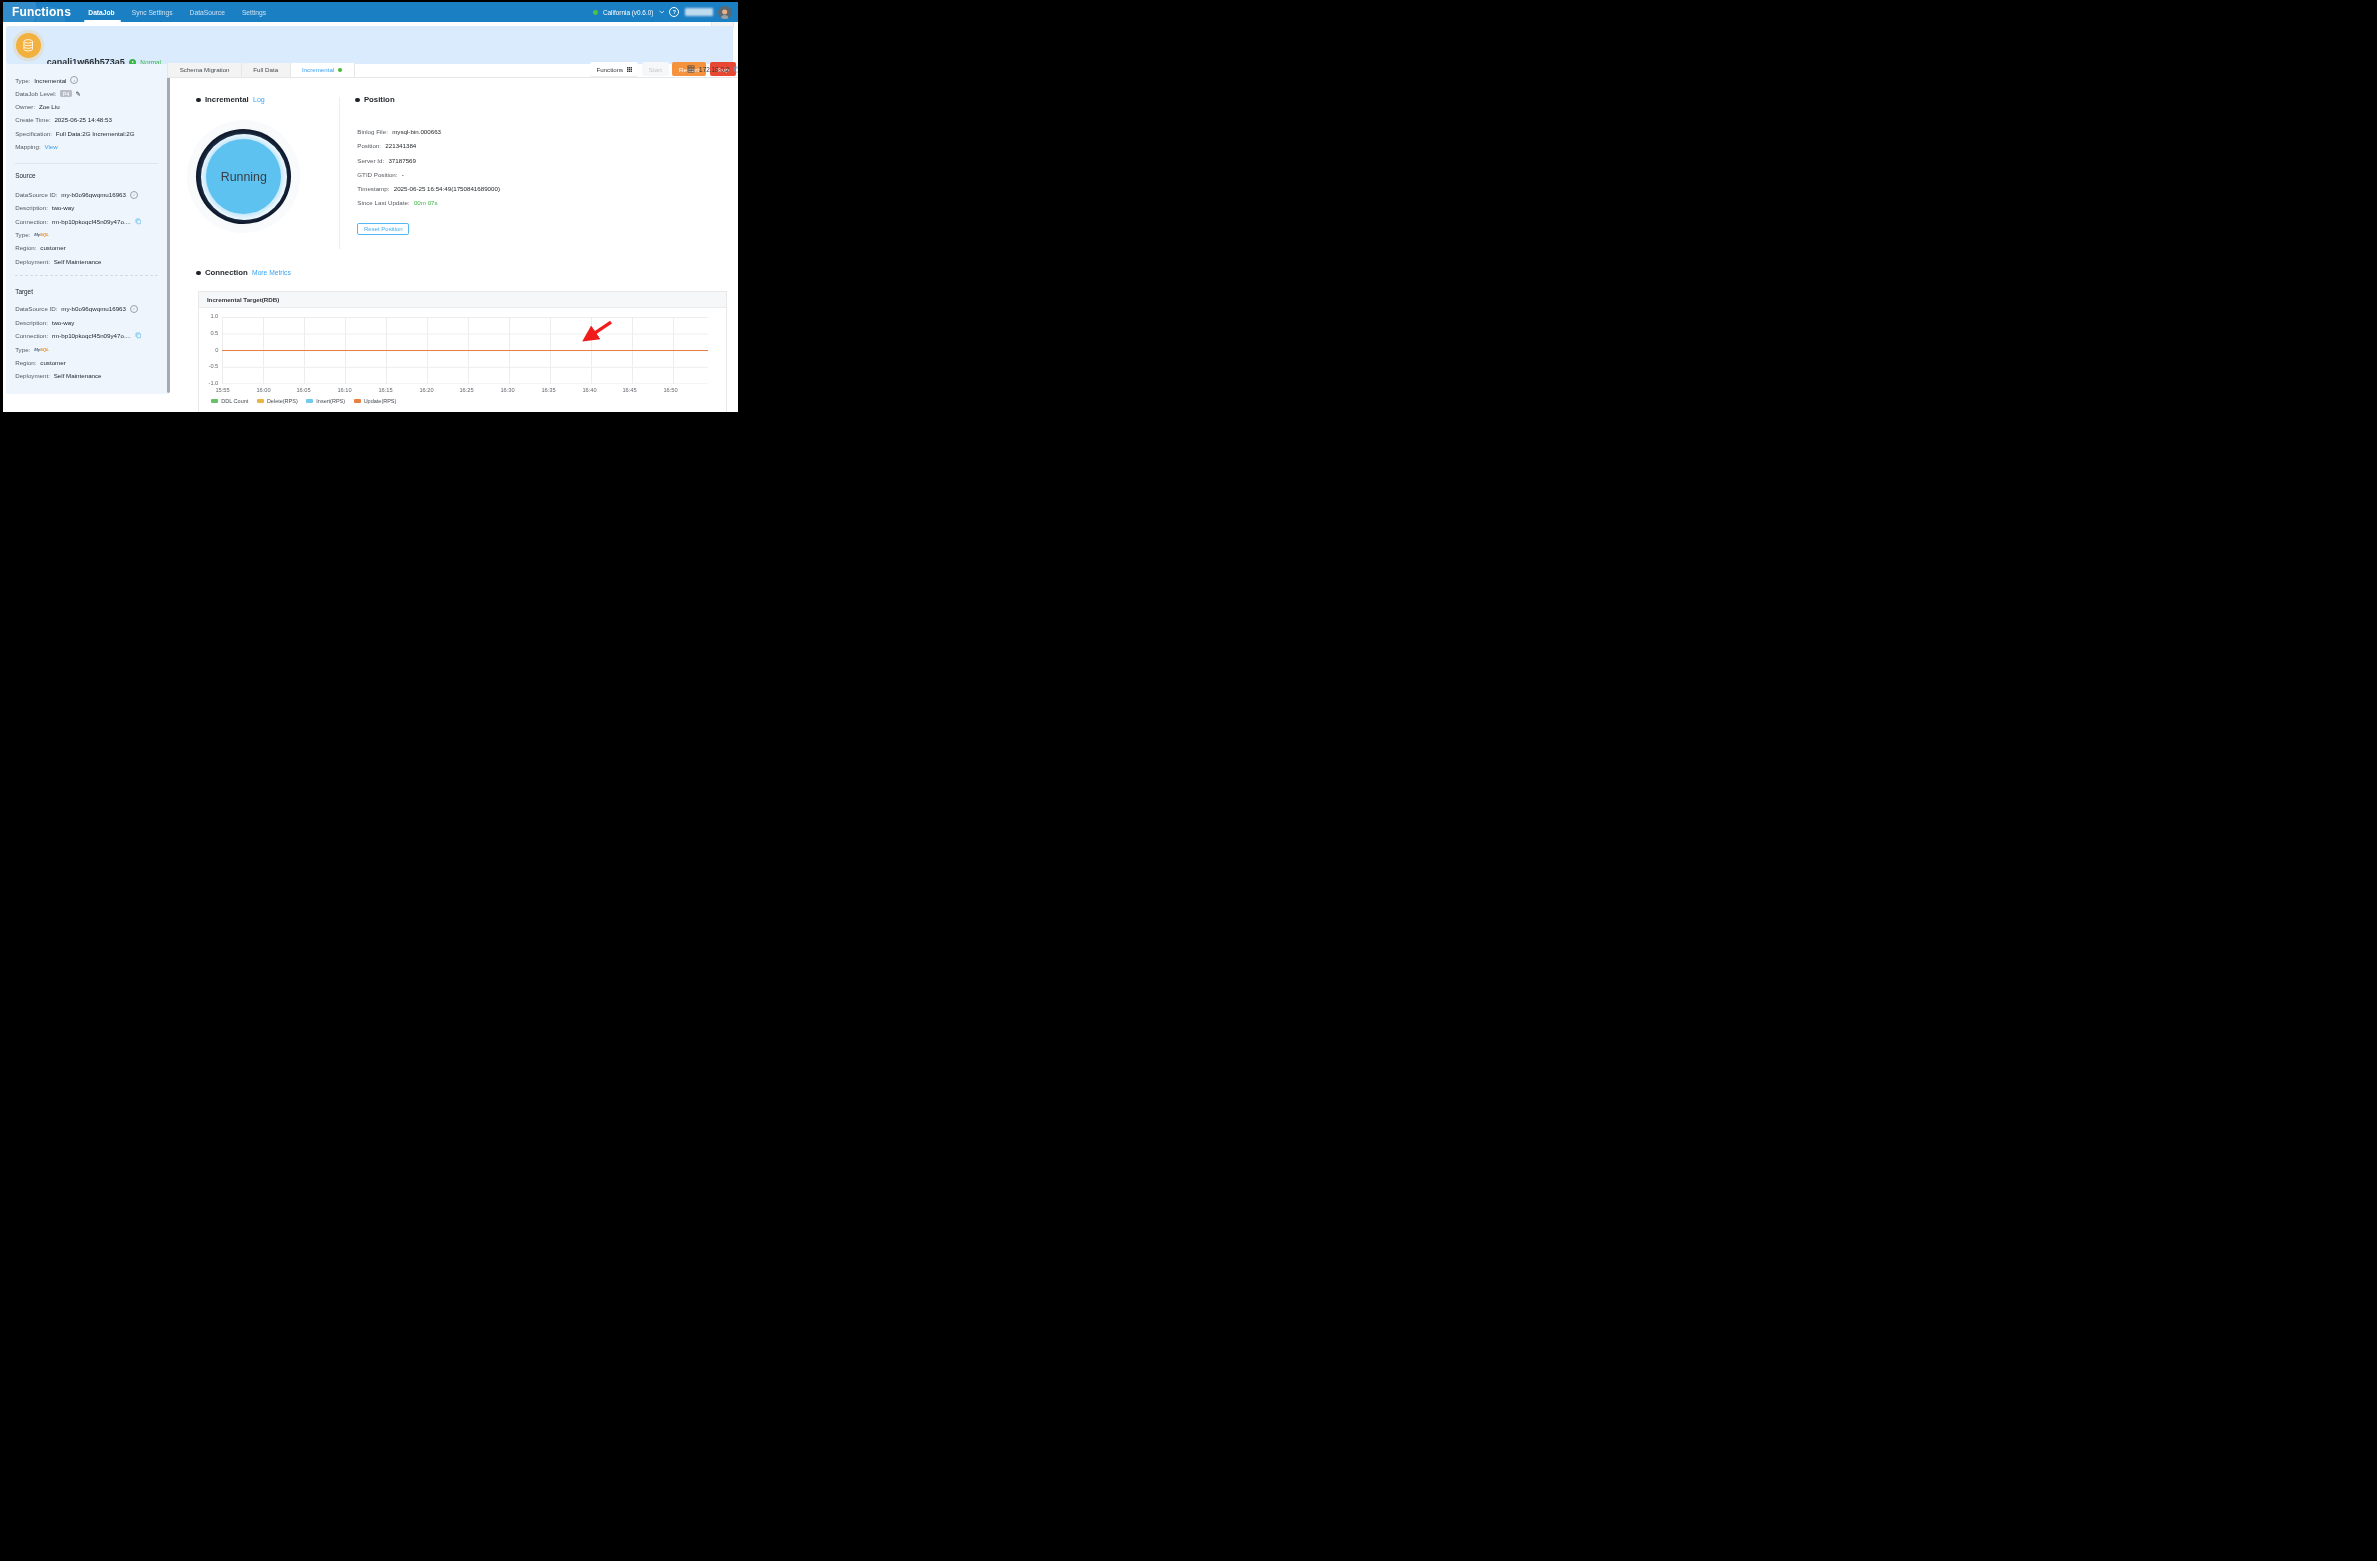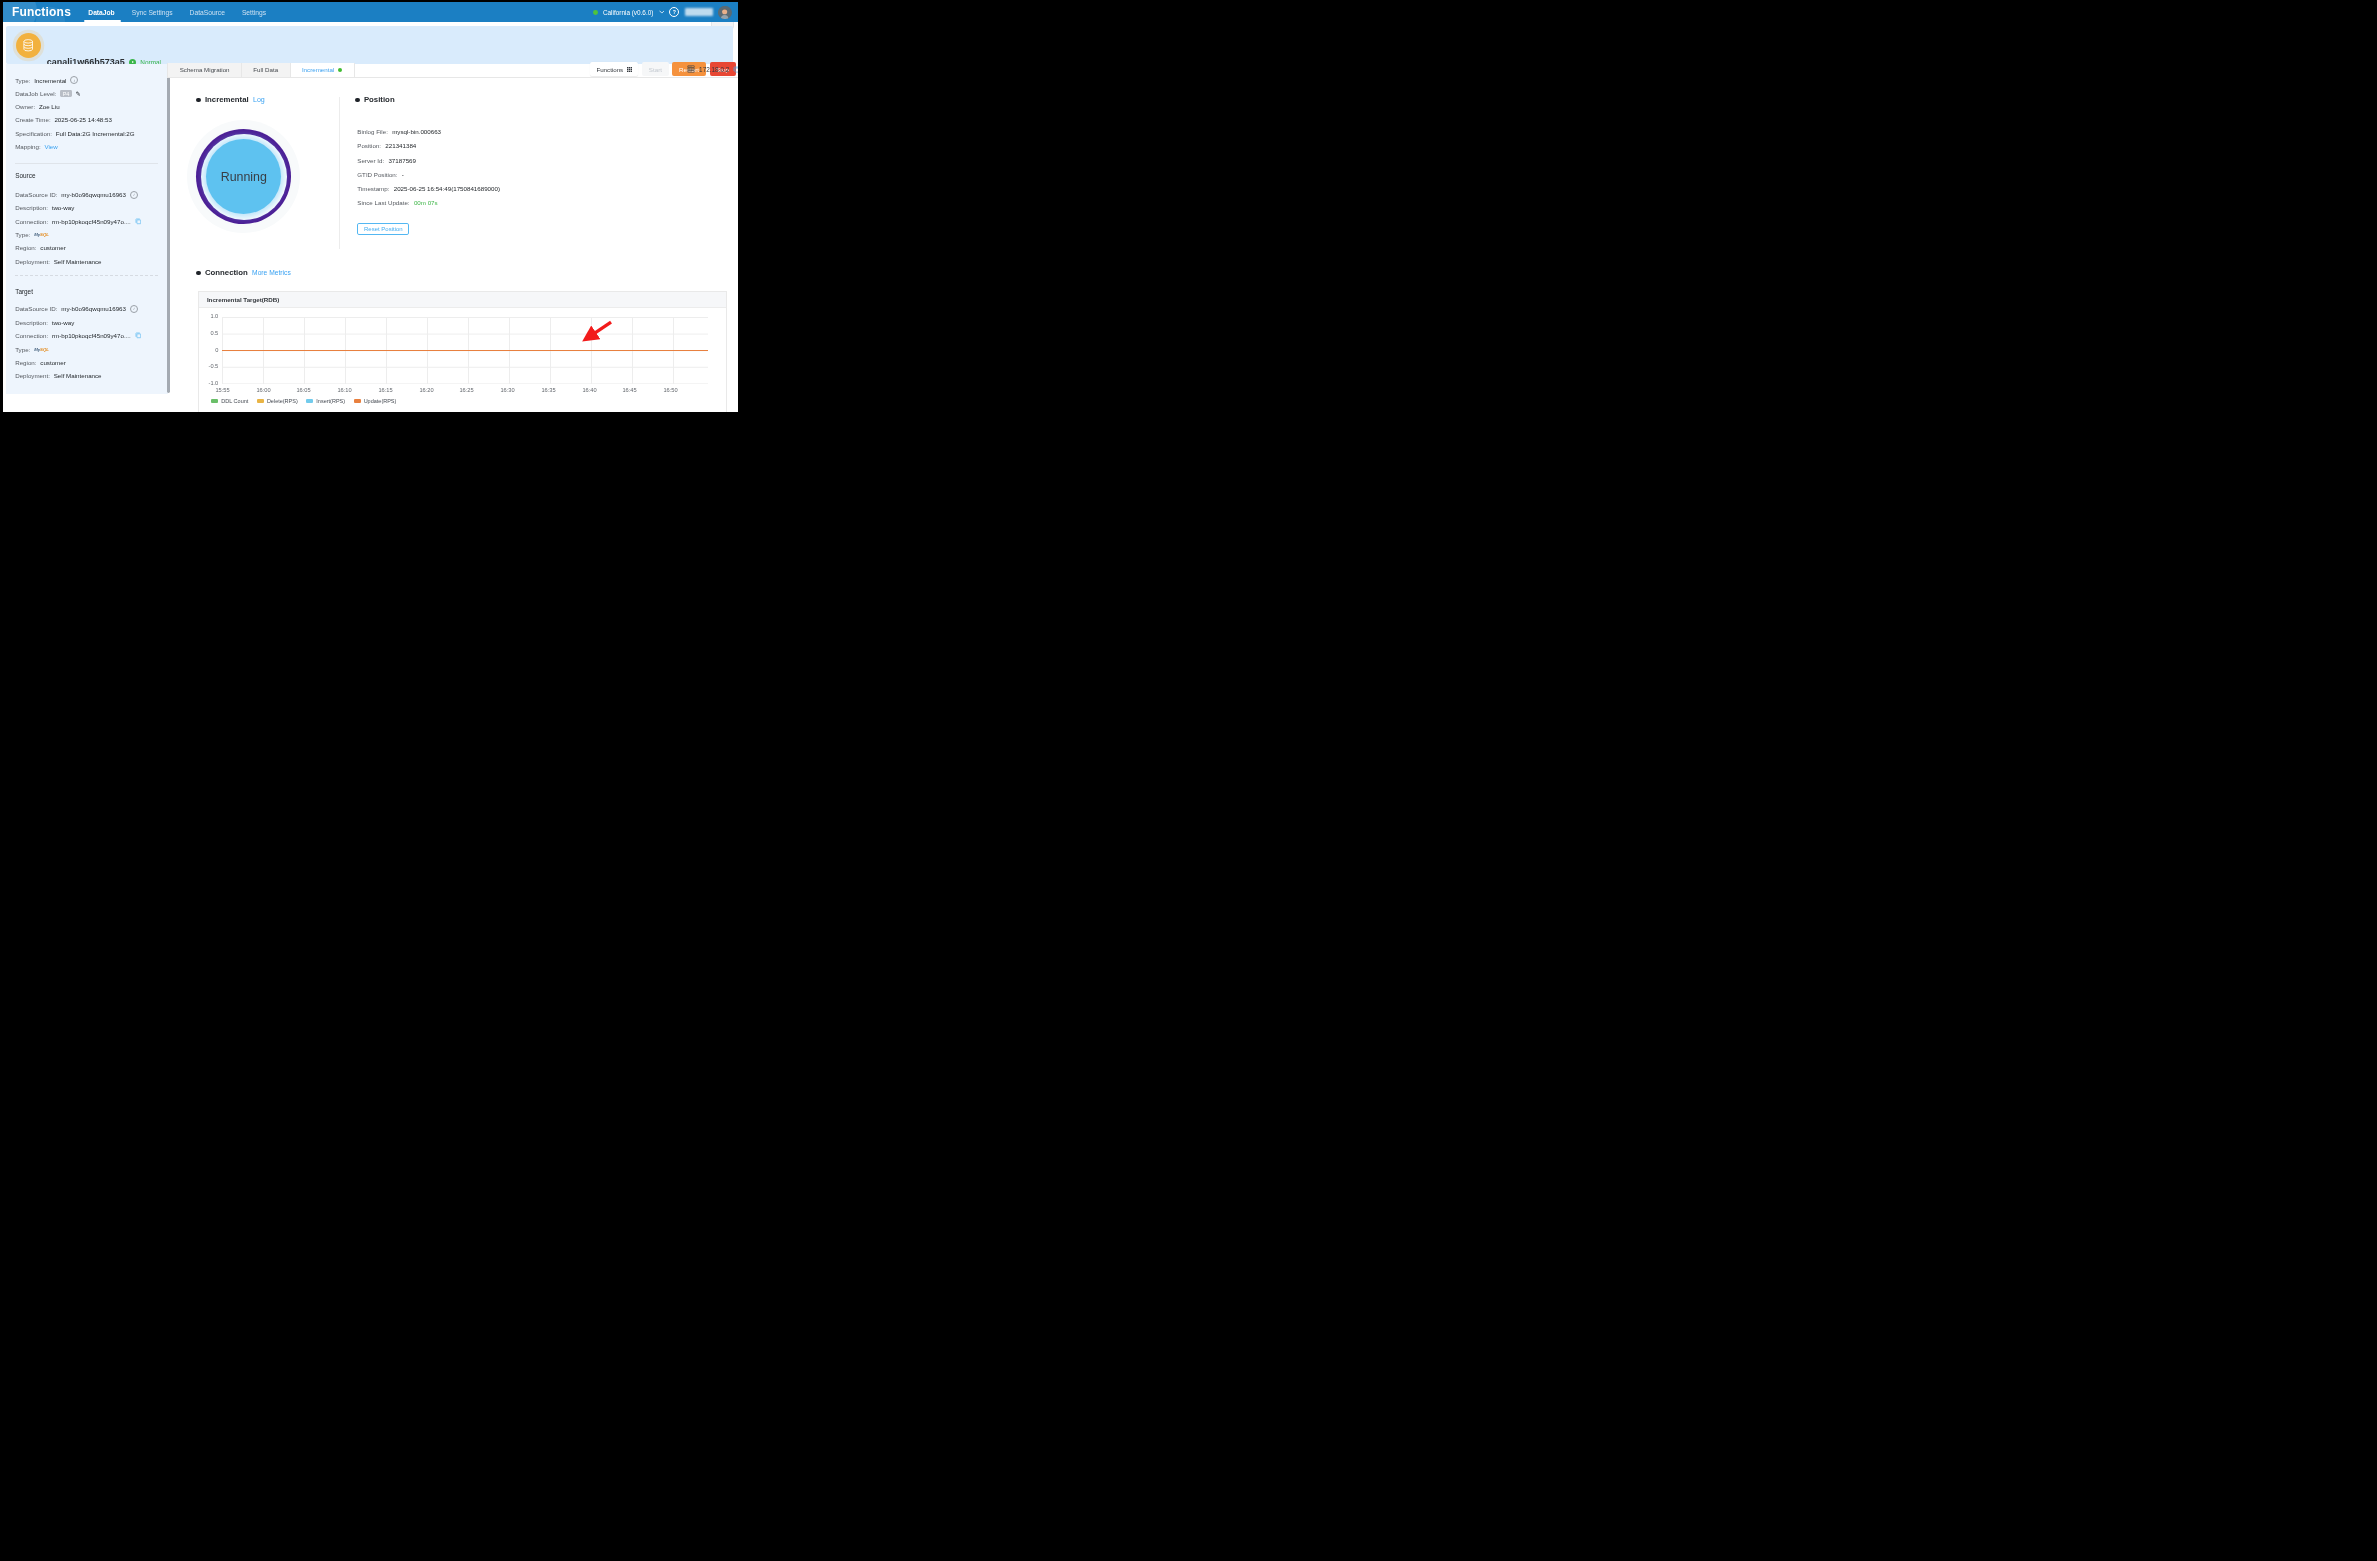--- a/index.html
+++ b/index.html
@@ -70,21 +70,21 @@
   .ipblock{position:absolute;top:63px;left:684px;display:flex;align-items:center;gap:3.8px;font-size:6.4px;color:#33373c;}
   
   .sec-head{position:absolute;display:flex;align-items:center;gap:4.3px;}
   .sec-head .bullet{width:4.3px;height:4.3px;border-radius:50%;background:#1f2329;}
   .sec-head .txt{font-size:7.8px;font-weight:600;color:#25292e;}
   .sec-head .lnk{font-size:7.1px;color:#3aa2f2;cursor:pointer;}
   .vdivider{position:absolute;left:336px;top:95px;height:152px;width:0;border-left:0.5px solid #ececec;}
   
   .circle-outer{position:absolute;left:184px;top:118px;width:113px;height:113px;border-radius:50%;background:#f8fafb;
                 display:flex;align-items:center;justify-content:center;}
-  .circle-mid{width:95px;height:95px;border-radius:50%;background:#4c1d95;display:flex;align-items:center;justify-content:center;text-align:center;}
+  .circle-mid{width:95px;height:95px;border-radius:50%;background:#0f172a;display:flex;align-items:center;justify-content:center;text-align:center;}
   .circle-white{width:86px;height:86px;border-radius:50%;background:#fff;display:flex;align-items:center;justify-content:center;}
   .circle-blue{width:75px;height:75px;border-radius:50%;background:#5ec2f0;box-shadow:0 0 7.6px 3.3px rgba(120,200,243,.5);
                display:flex;align-items:center;justify-content:center;}
   .circle-blue .state{font-size:12.4px;color:#383d44;}
   
   .prow{position:absolute;left:354px;display:flex;gap:4.3px;font-size:6.2px;height:7.6px;align-items:center;white-space:nowrap;}
   .prow .lbl{color:#55595f;}
   .prow .val{color:#24282c;}
   .prow .val.green{color:#3cb546;}
   .reset-btn{position:absolute;left:354px;top:221px;height:11.4px;border:0.5px solid #53b7f2;border-radius:1.9px;background:#fff;

